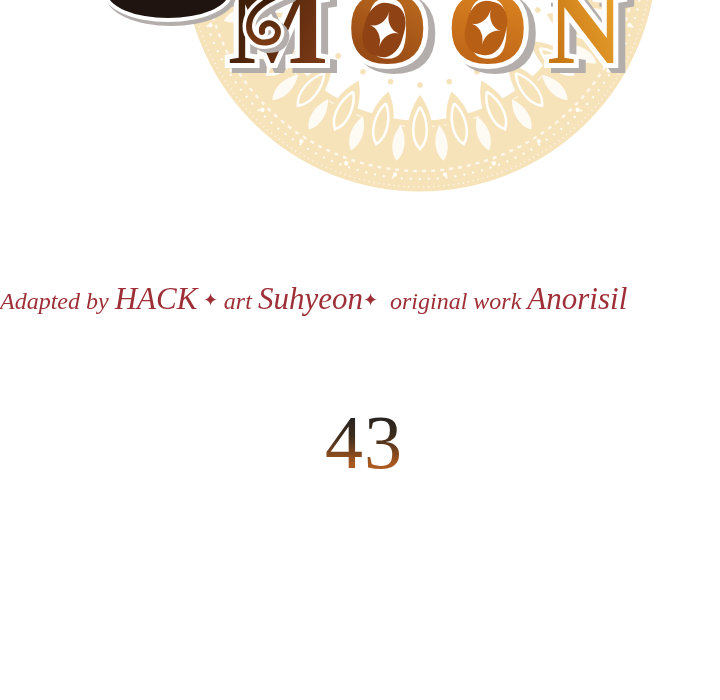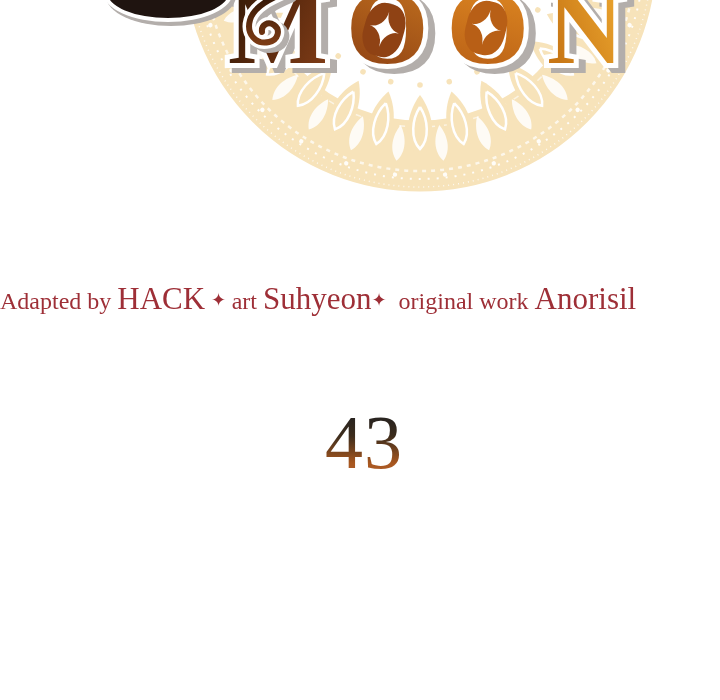--- a/index.html
+++ b/index.html
@@ -35,21 +35,21 @@
   
   .o-star{position:absolute;width:40px;height:54px;border-radius:42%;z-index:7;
        display:flex;align-items:center;justify-content:center;}
   #star1{left:364px;top:3px;transform:rotate(16deg);background:var(--letter-o1-bottom,#8f4214);}
   #star2{left:466px;top:1px;transform:rotate(14deg);background:var(--letter-o2-bottom,#b85f16);}
   .o-star .glyph{color:#fff;font-family:"DejaVu Sans",sans-serif;font-size:40px;line-height:1;
        transform:scaleY(1.2);}
 
   
   .credits{position:absolute;left:0;top:281px;width:604px;text-align:center;
-       color:var(--credits-red,#9e2f37);white-space:pre;z-index:8;}
+       color:var(--credits-red,#9e2f37);white-space:pre;z-index:8;font-style:italic;}
   .credits span{white-space:pre;}
   .credits .small{font-size:24px;}
   .credits .large{font-size:31px;}
   .credits .star{font-size:18px;font-family:"DejaVu Sans",sans-serif;vertical-align:3px;}
 
   
   .chapter{position:absolute;left:4px;top:404px;width:720px;text-align:center;z-index:8;
        font-size:76px;line-height:1;letter-spacing:1px;color:transparent;
        background-image:linear-gradient(180deg,var(--chapter-top,#202022) 8%,#3c2c1c 42%,#a8571f 78%,var(--chapter-bottom,#b26134) 100%);
        -webkit-background-clip:text;background-clip:text;}

